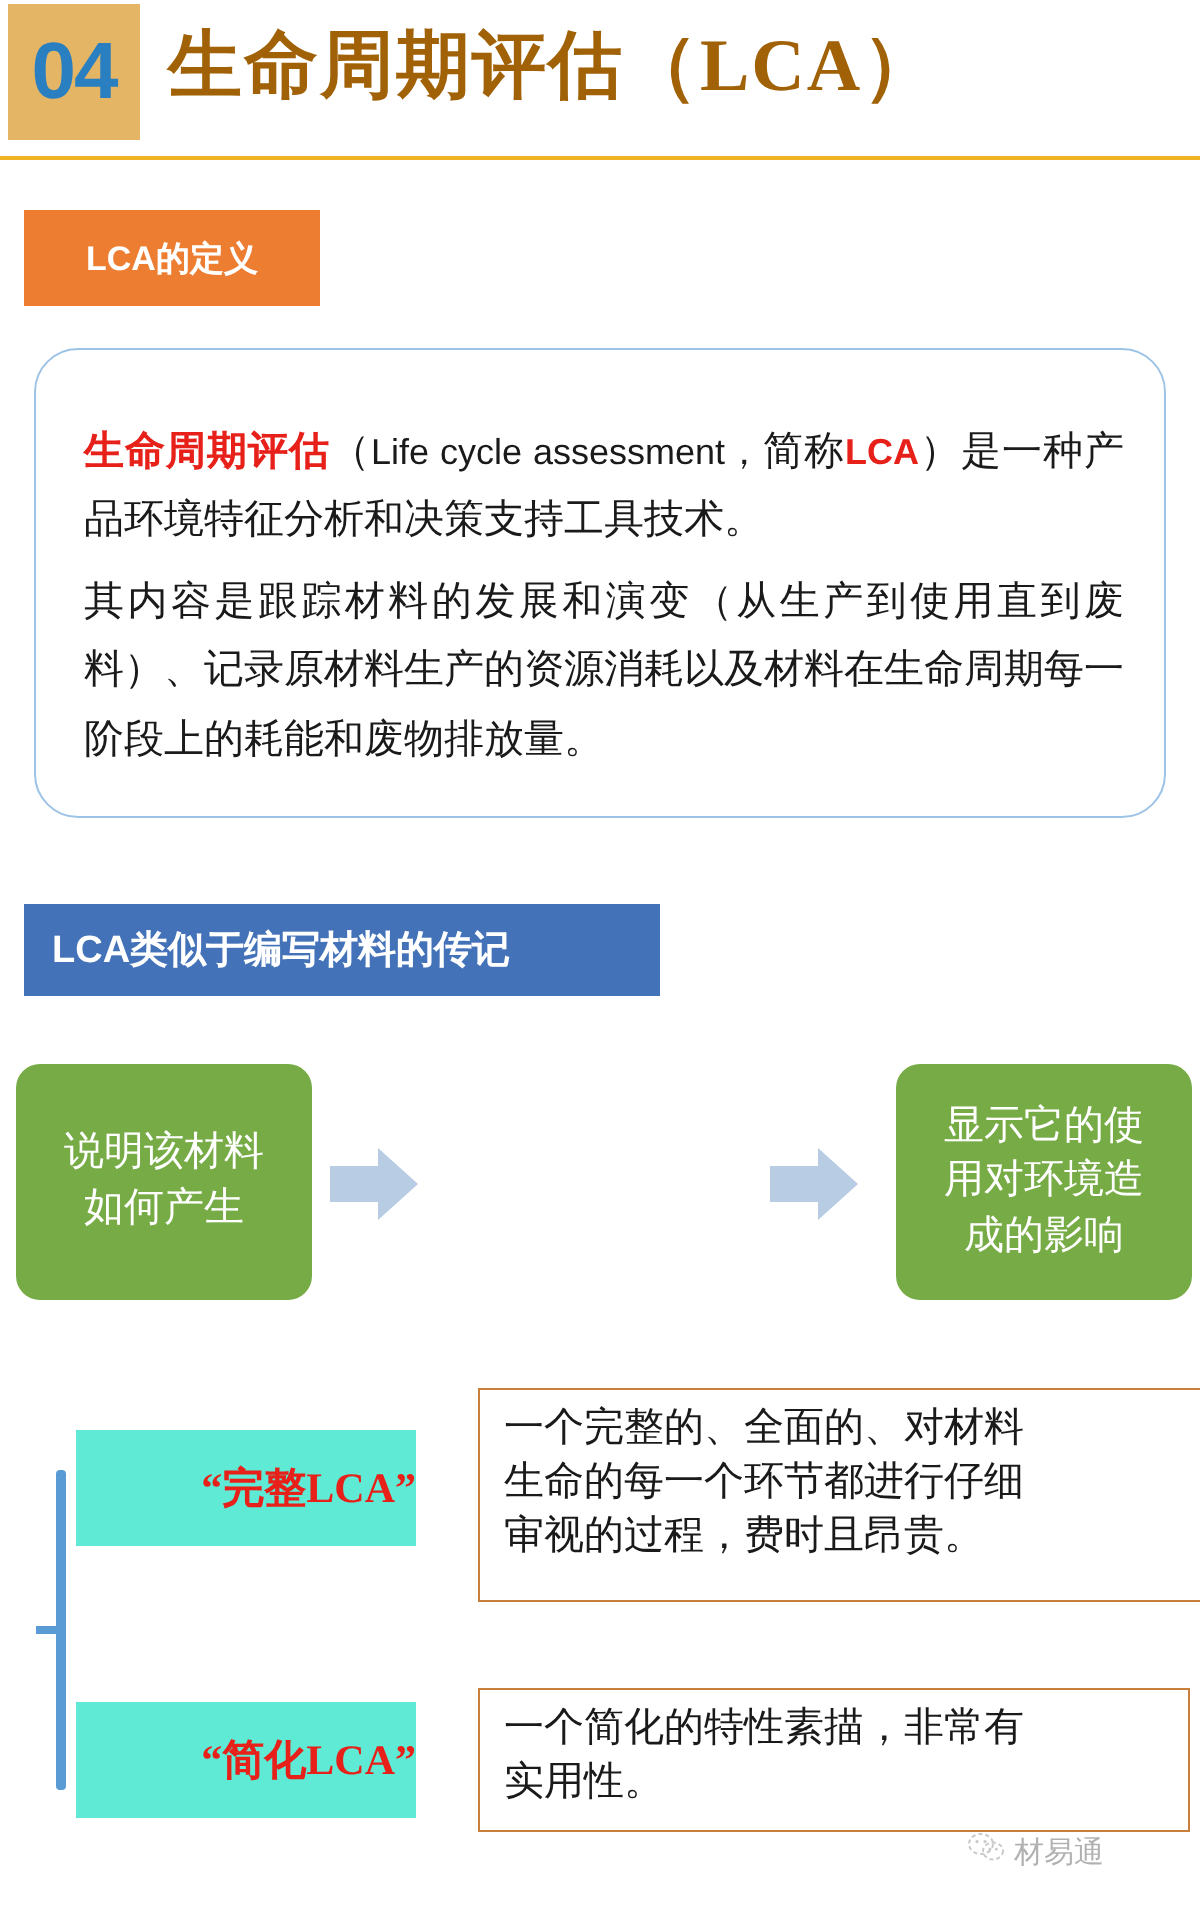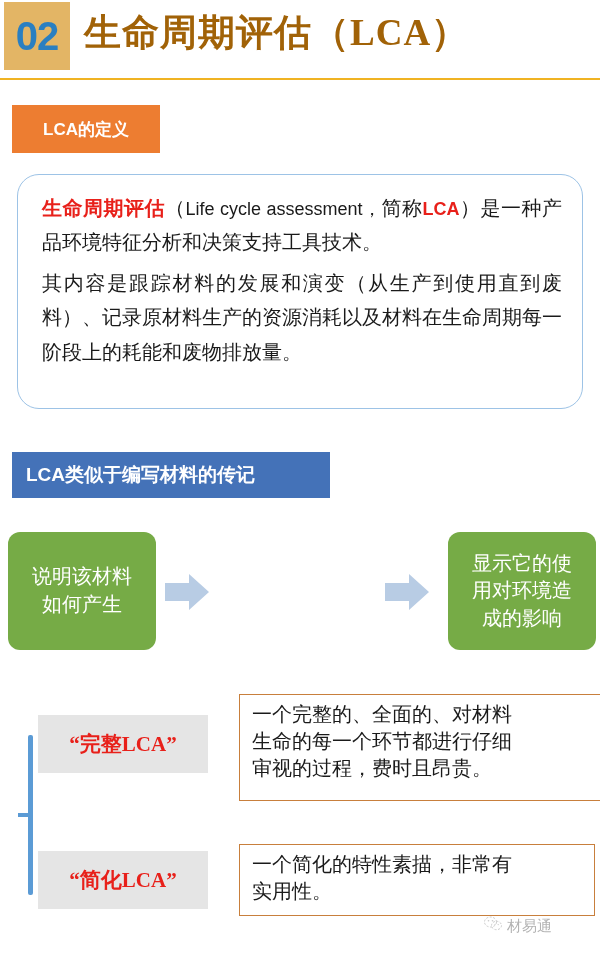--- a/index.html
+++ b/index.html
@@ -82,21 +82,21 @@
 
   
   #definition-box {
     position: absolute;
     left: 17px; top: 174px;
     width: 566px; height: 235px;
     box-sizing: border-box;
     border: 1px solid #9dc3e6;
     border-radius: 22px;
     background: #ffffff;
-    padding: 16px 20px 0 24px;
+    padding: 34px 20px 0 24px;
   }
   .def-para {
     font-family: "Liberation Serif", "DejaVu Serif", serif;
     font-size: 20px;
     line-height: 1.72;
     color: #1a1a1a;
     margin: 0 0 6px 0;
     text-align: justify;
   }
   .def-para .hl {
@@ -165,24 +165,24 @@
   #bracket .tick {
     position: absolute;
     left: 0px; top: 78px;
     width: 12px; height: 4px;
     background: #5b9bd5;
   }
 
   .lca-tag {
     position: absolute;
     width: 170px; height: 58px;
-    background: #e5e5e5;
-    display: flex;
-    align-items: center;
-    justify-content: center;
+    background: #5eead4;
+    display: flex;
+    align-items: center;
+    justify-content: flex-end;
     color: #e8201a;
     font-weight: bold;
     font-size: 21px;
     font-family: "Liberation Serif", "DejaVu Serif", serif;
     white-space: nowrap;
   }
   #lca-tag-full { left: 38px; top: 715px; }
   #lca-tag-simple { left: 38px; top: 851px; }
 
   .lca-desc {
@@ -218,21 +218,21 @@
     font-family: "Liberation Serif", "DejaVu Serif", serif;
     font-size: 15px;
     color: #555555;
   }
 </style>
 </head>
 <body>
 
 <div id="header">
   <div id="number-badge">
-    <span class="num">02</span>
+    <span class="num">04</span>
   </div>
   <div id="header-title">生命周期评估（LCA）</div>
   <div id="header-rule"></div>
 </div>
 
 <div class="sec-badge" id="badge-definition">
   <span>LCA的定义</span>
 </div>
 
 <div id="definition-box">

